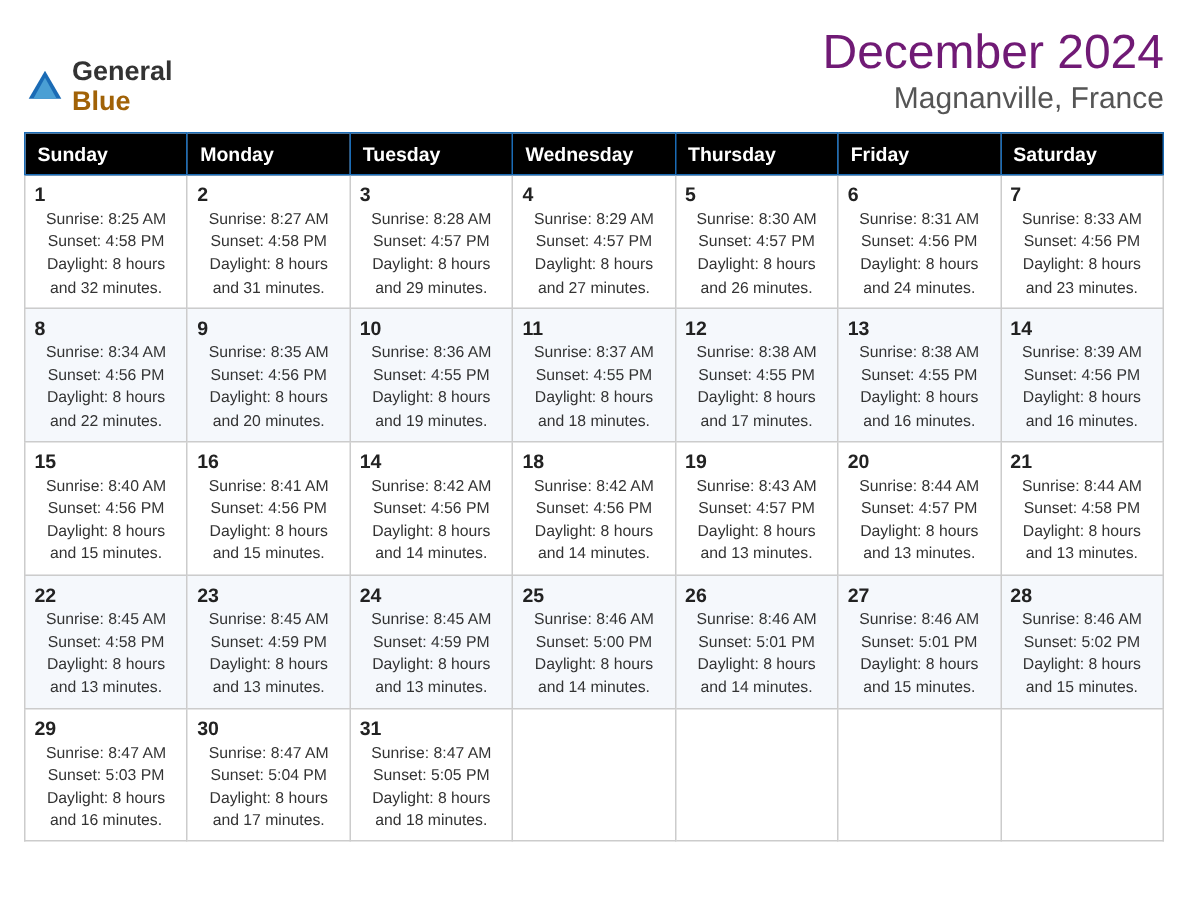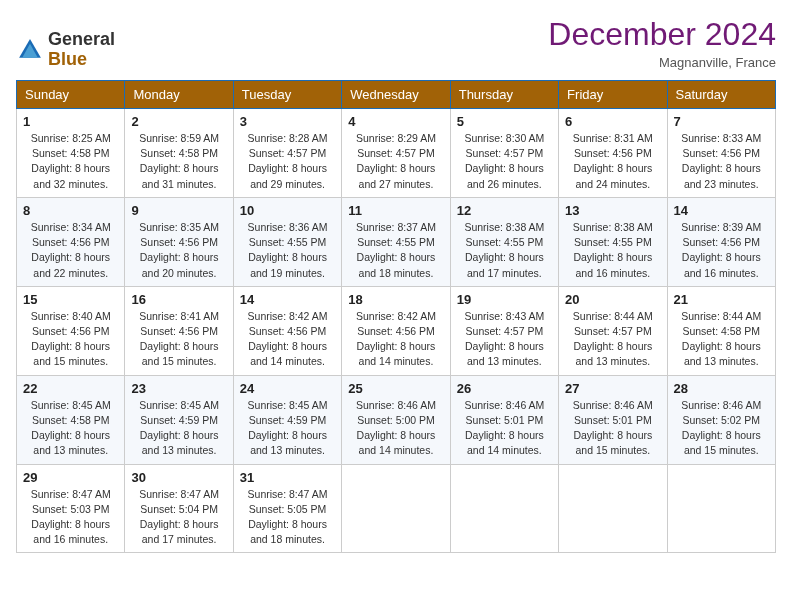--- a/index.html
+++ b/index.html
@@ -34,36 +34,36 @@
     }
     .title-block {
       text-align: right;
     }
     .month-title {
       font-size: 32px;
       font-weight: normal;
       color: #701a75;
     }
     .location {
-      font-size: 13px;
+      font-size: 20px;
       color: #555;
       margin-top: 2px;
     }
     .calendar {
       width: 100%;
       border-collapse: collapse;
       font-size: 11px;
     }
     .calendar th {
-      background: #a16207;
+      background: #000000;
       color: #fff;
       padding: 6px 8px;
       text-align: left;
       font-size: 13px;
-      font-weight: normal;
+      font-weight: bold;
       border: 1px solid #1a6bb5;
     }
     .calendar td {
       border: 1px solid #ccc;
       vertical-align: top;
       padding: 5px 6px;
       width: 108px;
       min-height: 80px;
       background: #fff;
     }
@@ -122,21 +122,21 @@
   <tbody id="calendar-body">
   <tr>
         <td>
           <span class="day-number">1</span>
           <div class="day-detail" style="white-space: pre-line;">Sunrise: 8:25 AM
 Sunset: 4:58 PM
 Daylight: 8 hours and 32 minutes.</div>
         </td>
         <td>
           <span class="day-number">2</span>
-          <div class="day-detail" style="white-space: pre-line;">Sunrise: 8:59 AM
+          <div class="day-detail" style="white-space: pre-line;">Sunrise: 8:27 AM
 Sunset: 4:58 PM
 Daylight: 8 hours and 31 minutes.</div>
         </td>
         <td>
           <span class="day-number">3</span>
           <div class="day-detail" style="white-space: pre-line;">Sunrise: 8:28 AM
 Sunset: 4:57 PM
 Daylight: 8 hours and 29 minutes.</div>
         </td>
         <td>

